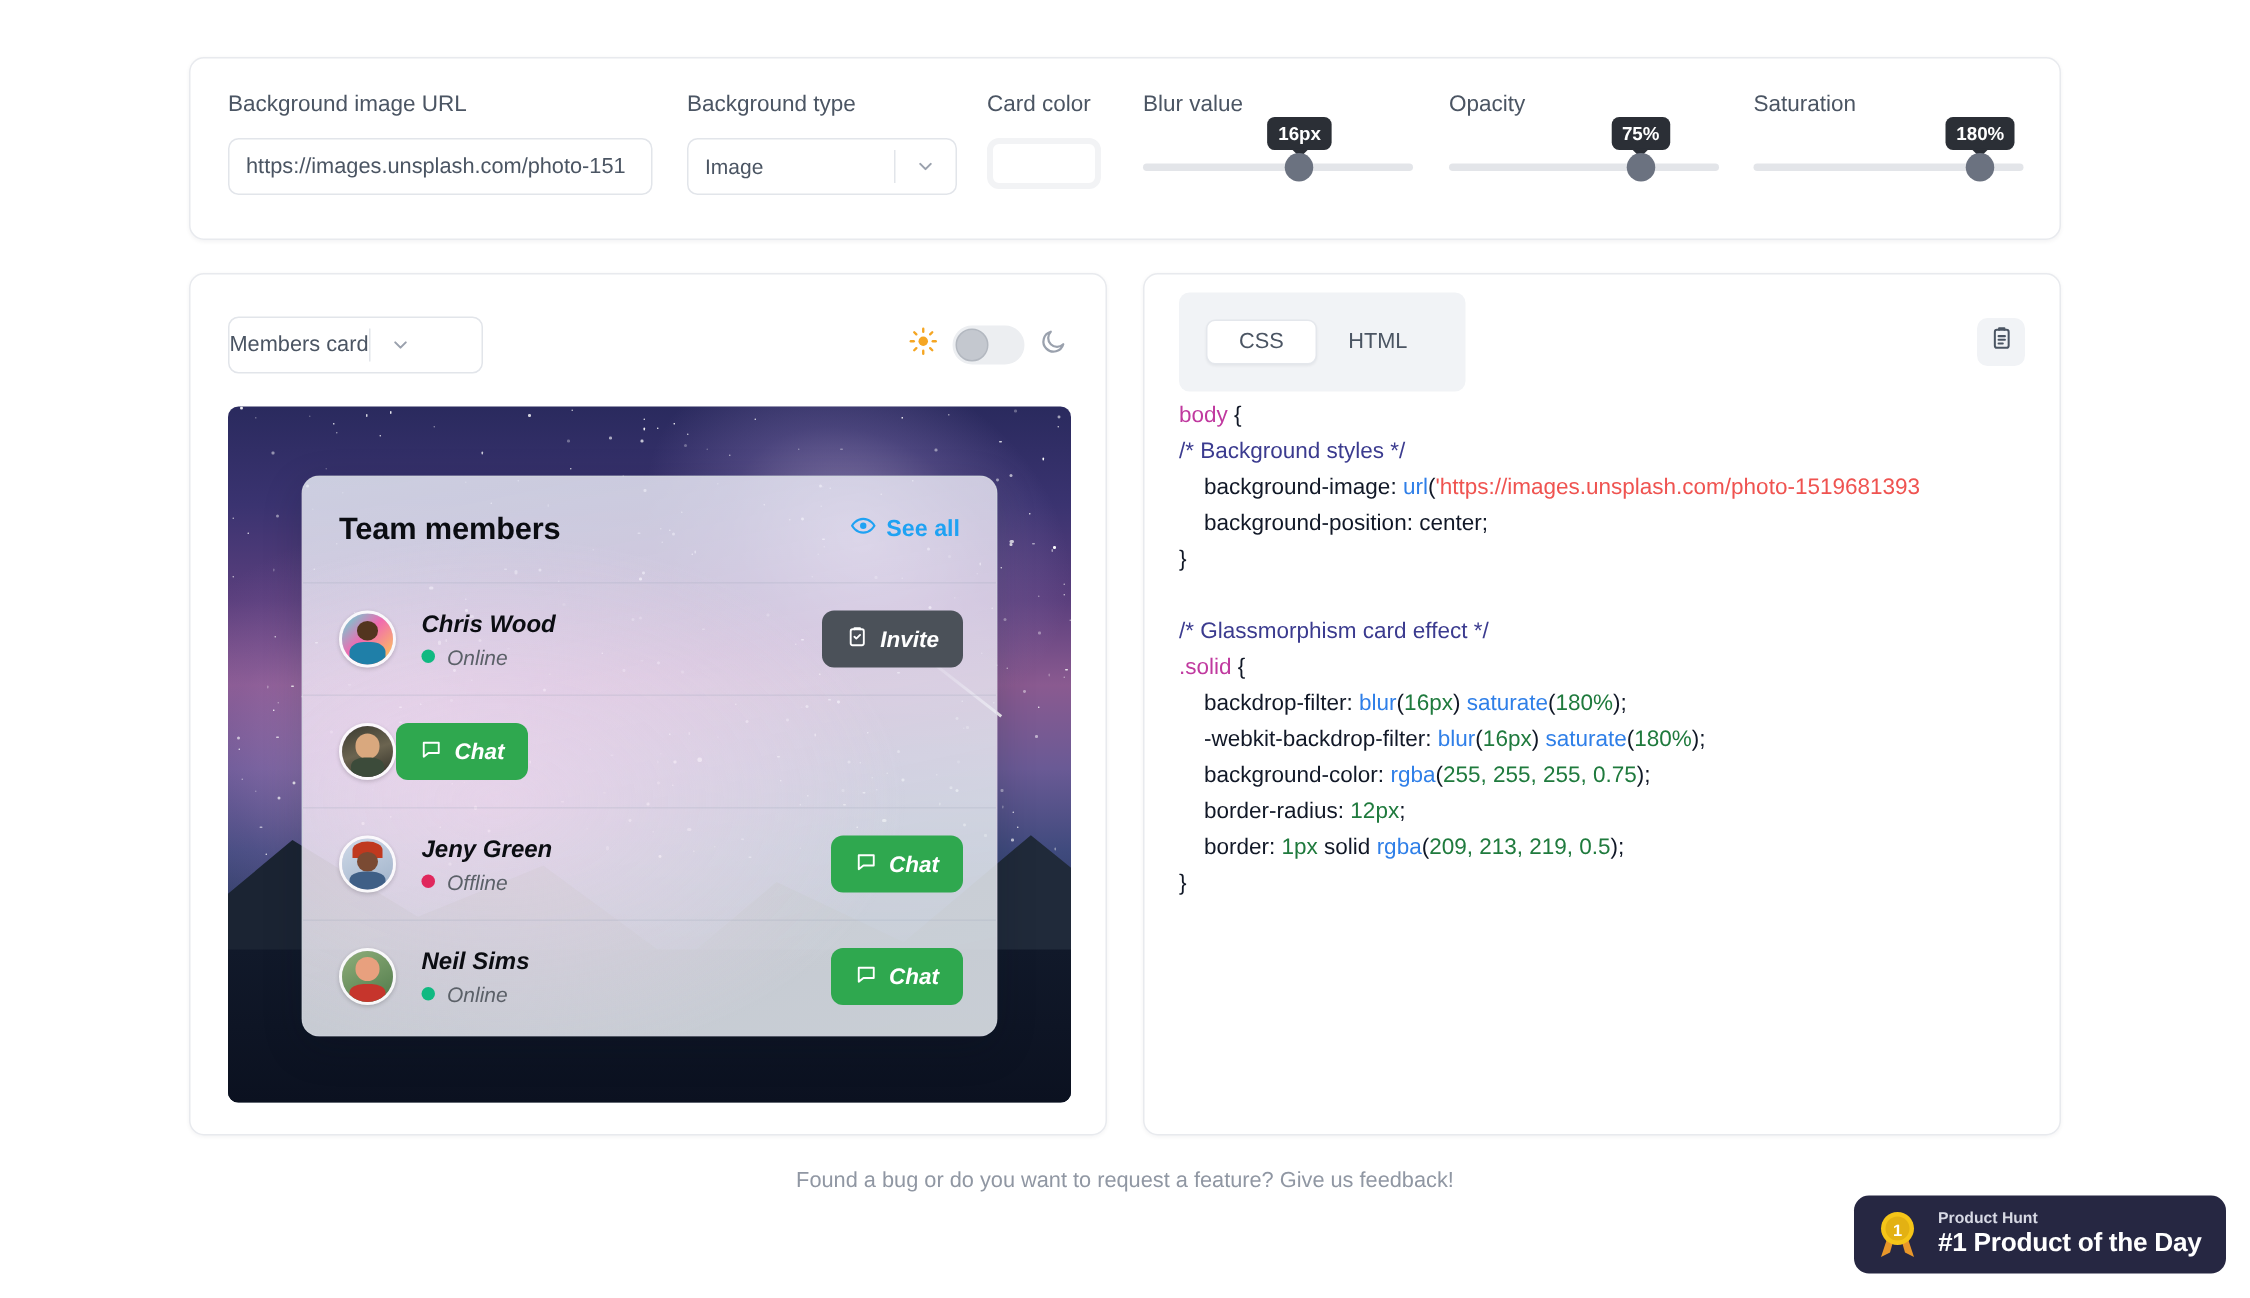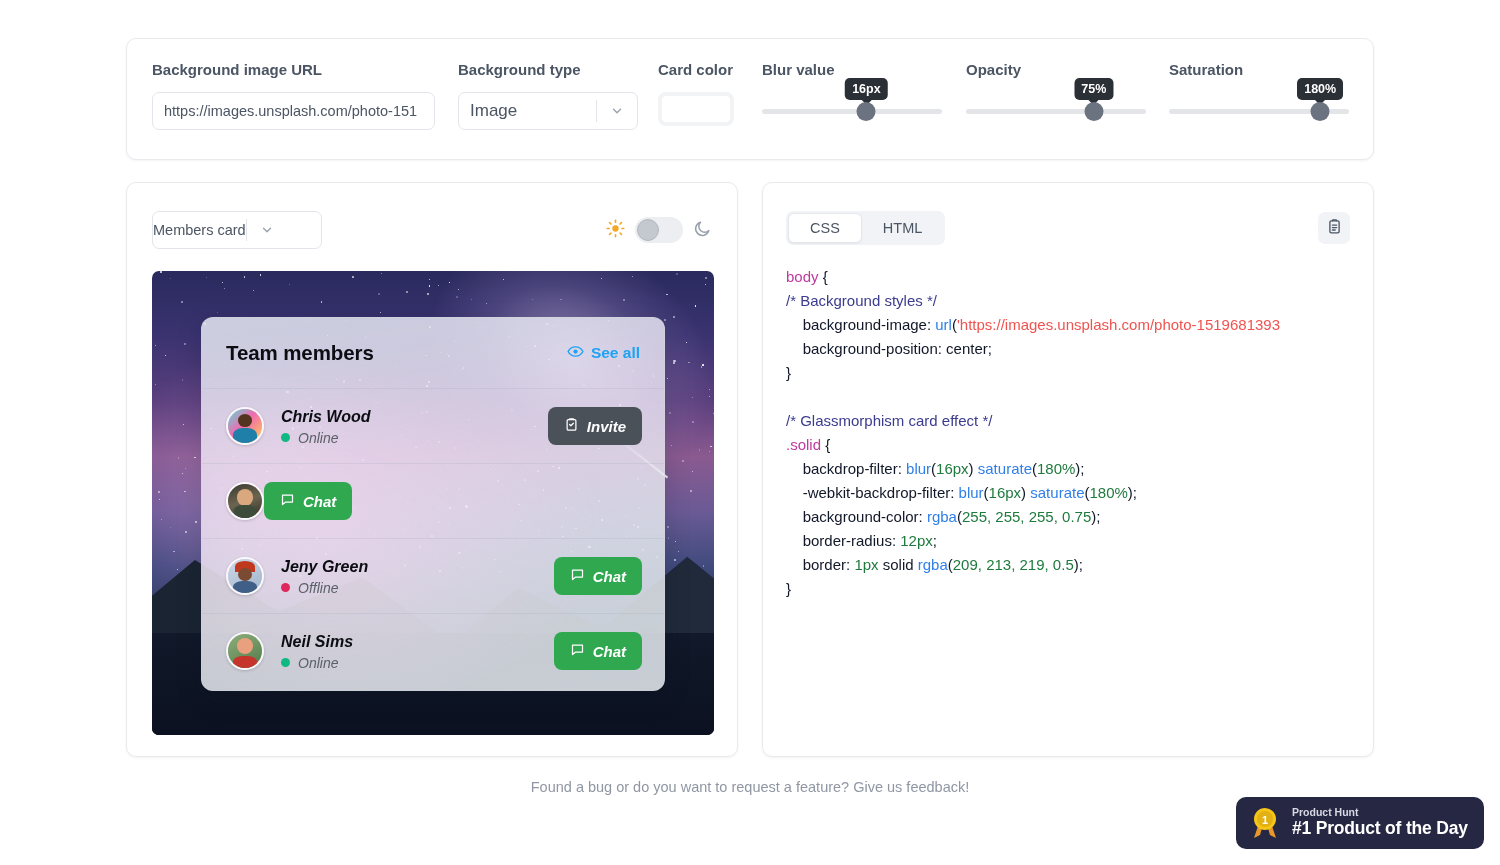--- a/index.html
+++ b/index.html
@@ -17,21 +17,21 @@
   
   .settings-panel {
     position: absolute; left: 126px; top: 38px;
     width: 1248px; height: 122px;
     background: #fff;
     border: 1px solid #e8eaee;
     border-radius: 10px;
     box-shadow: 0 1px 3px rgba(16,24,40,.05);
   }
   .field-label {
-    font-size: 15px; color: #4b5563; font-weight: 700;
+    font-size: 15px; color: #4b5563; font-weight: 400;
     white-space: nowrap;
   }
   .ctrl-url { position: absolute; left: 25px; top: 22px; }
   .ctrl-type { position: absolute; left: 331px; top: 22px; }
   .ctrl-color { position: absolute; left: 531px; top: 22px; }
   .ctrl-blur { position: absolute; left: 635px; top: 22px; }
   .ctrl-opacity { position: absolute; left: 839px; top: 22px; }
   .ctrl-sat { position: absolute; left: 1042px; top: 22px; }
 
   .text-input {
@@ -44,21 +44,21 @@
     font-size: 14.5px; color: #4b5563;
     white-space: nowrap; overflow: hidden;
   }
 
   .select-box {
     margin-top: 14px;
     width: 180px; height: 38px;
     border: 1px solid #e2e5ea; border-radius: 7px;
     background: #fff;
     display: flex; align-items: center;
-    font-size: 17px; color: #4b5563;
+    font-size: 14px; color: #4b5563;
     position: relative;
     justify-content: flex-end;
   }
   .select-box .val { padding-left: 11px; flex: 1; }
   .select-divider { width: 1px; height: 22px; background: #e2e5ea; }
   .select-caret { width: 40px; display: flex; align-items: center; justify-content: center; }
 
   .color-swatch {
     margin-top: 14px;
     width: 76px; height: 34px;
@@ -231,21 +231,21 @@
     background: #fff;
     border: 1px solid #e8eaee; border-radius: 10px;
     box-shadow: 0 1px 3px rgba(16,24,40,.05);
     overflow: hidden;
   }
   .code-toolbar {
     position: absolute; left: 23px; top: 28px; right: 23px; height: 34px;
     display: flex; align-items: center; justify-content: space-between;
   }
   .tabs {
-    display: flex; background: #f1f3f6; border-radius: 7px; padding: 2px;
+    display: flex; background: #f1f3f6; border-radius: 7px; padding: 18px;
   }
   .tab {
     height: 30px; padding: 0 21px;
     display: flex; align-items: center;
     font-size: 14.5px; color: #4b5563; border-radius: 6px;
   }
   .tab.active {
     background: #fff; border: 1px solid #e4e7ec;
     box-shadow: 0 1px 2px rgba(16,24,40,.06);
   }

